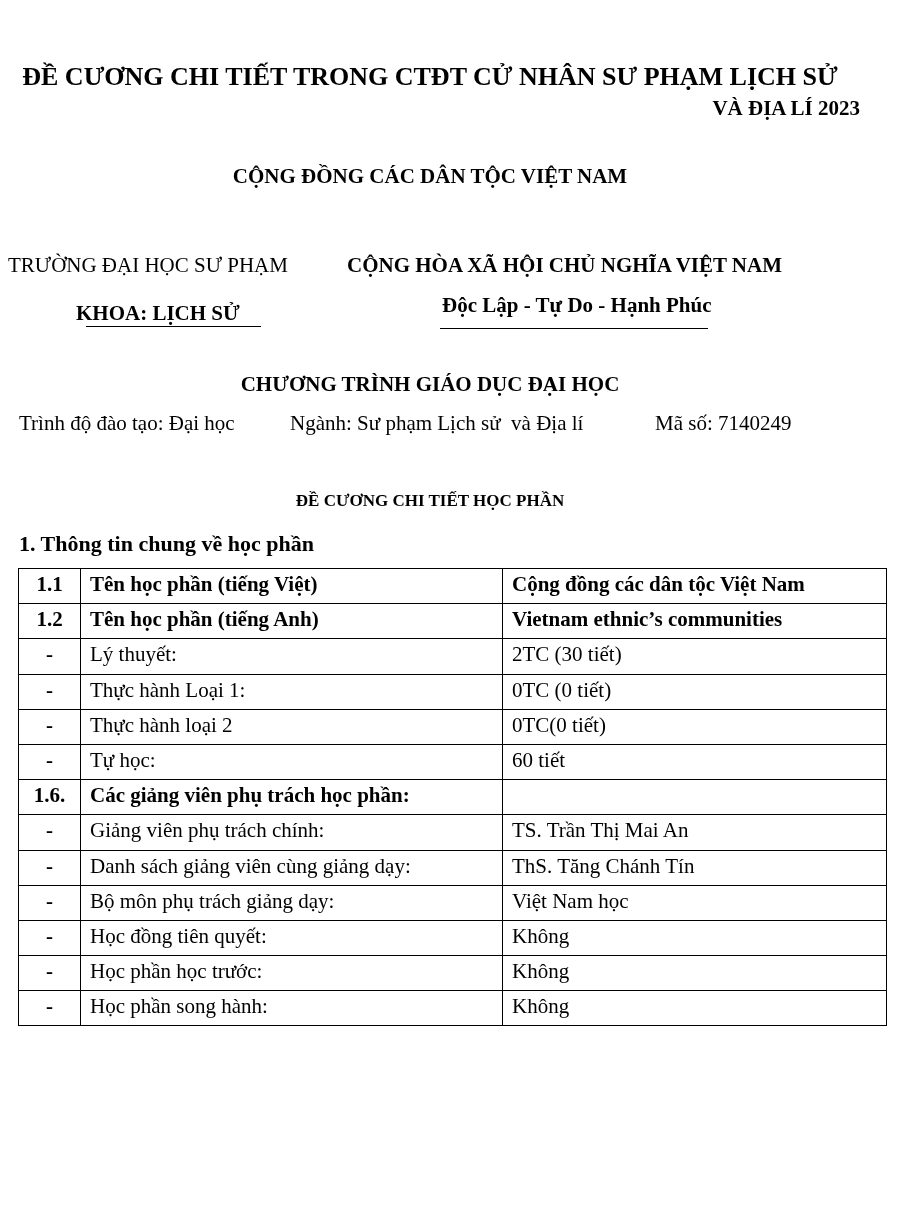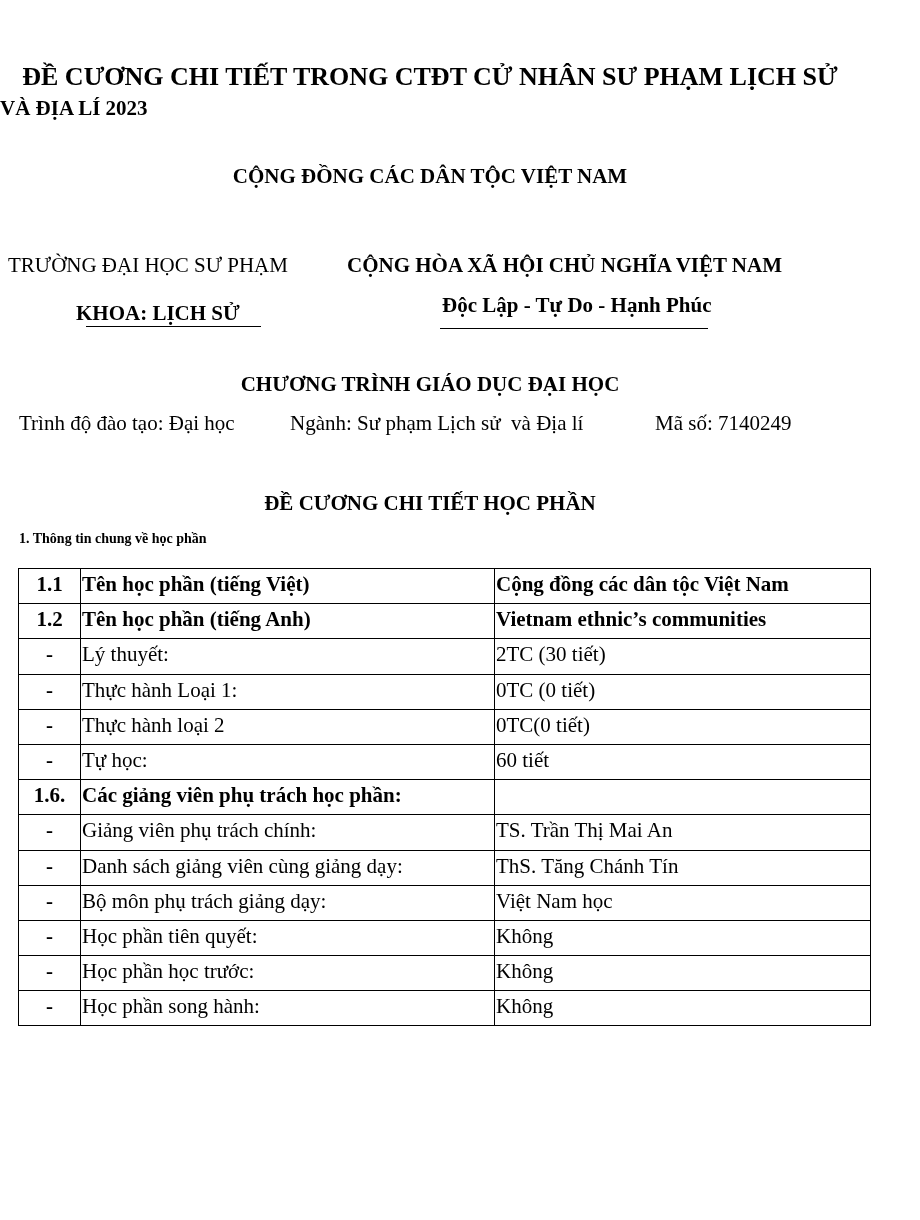--- a/index.html
+++ b/index.html
@@ -2,43 +2,43 @@
 <html><head>
 <meta charset="utf-8">
 <style>
   html, body { margin: 0; padding: 0; background: #ffffff; }
   body {
     width: 920px; height: 1220px; position: relative; overflow: hidden;
     font-family: "Liberation Serif", "DejaVu Serif", serif; color: #000;
   }
   .abs { position: absolute; white-space: nowrap; }
   .title1 { top: 62px; font-size: 26px; font-weight: bold; left: 0; width: 860px; text-align: center; }
-  .title2 { top: 96px; font-size: 21px; font-weight: bold; left: 0; width: 860px; text-align: left; }
+  .title2 { top: 96px; font-size: 21px; font-weight: bold; left: 0; width: 860px; text-align: right; }
   .title3 { top: 164px; font-size: 21px; font-weight: bold; left: 0; width: 860px; text-align: center; }
   .school { top: 253px; left: 8px; font-size: 21px; }
   .khoa { top: 293px; left: 76px; font-size: 21px; font-weight: bold; margin-top: 8px; }
   .rep { top: 253px; left: 347px; font-size: 21px; font-weight: bold; }
   .motto { top: 293px; left: 442px; font-size: 21px; font-weight: bold; }
   .line1 { top: 326px; left: 86px; width: 175px; height: 0; border-top: 1.5px solid #000; }
   .line2 { top: 328px; left: 440px; width: 268px; height: 0; border-top: 1.5px solid #000; }
   .prog { top: 372px; font-size: 21px; font-weight: bold; left: 0; width: 860px; text-align: center; }
   .info { top: 411px; font-size: 21px; }
   .info1 { left: 19px; text-align: center; }
   .info2 { left: 290px; }
   .info3 { left: 655px; }
-  .detail { top: 491px; font-size: 21px; font-weight: bold; left: 0; width: 860px; text-align: center; }
-  .section { top: 531px; left: 19px; font-size: 14px; font-weight: bold; }
+  .detail { top: 491px; font-size: 17px; font-weight: bold; left: 0; width: 860px; text-align: center; }
+  .section { top: 531px; left: 19px; font-size: 22px; font-weight: bold; }
 
   table.info-table {
     position: absolute; left: 18px; top: 568px;
     border-collapse: collapse; width: 851px;
     font-size: 21px; table-layout: fixed;
   }
   table.info-table td {
-    border: 1.3px solid #000; height: 34.2px; padding: 0 0 0 1px;
+    border: 1.3px solid #000; height: 34.2px; padding: 0 0 0 9px;
     vertical-align: top; line-height: 30px; overflow: hidden; white-space: nowrap;
   }
   table.info-table td.num { width: 61px; text-align: center; font-weight: bold; padding: 0; }
   table.info-table td.label { width: 412px; }
   table.info-table td.val { width: 374px; }
   tr.bold td.label, tr.bold-val td.val { font-weight: bold; }
 </style>
 </head>
 <body>
 
@@ -108,21 +108,21 @@
         <td class="label">Danh sách giảng viên cùng giảng dạy:</td>
         <td class="val">ThS. Tăng Chánh Tín</td>
       </tr>
       <tr>
         <td class="num">-</td>
         <td class="label">Bộ môn phụ trách giảng dạy:</td>
         <td class="val">Việt Nam học</td>
       </tr>
       <tr>
         <td class="num">-</td>
-        <td class="label">Học phần tiên quyết:</td>
+        <td class="label">Học đồng tiên quyết:</td>
         <td class="val">Không</td>
       </tr>
       <tr>
         <td class="num">-</td>
         <td class="label">Học phần học trước:</td>
         <td class="val">Không</td>
       </tr>
       <tr>
         <td class="num">-</td>
         <td class="label">Học phần song hành:</td>

